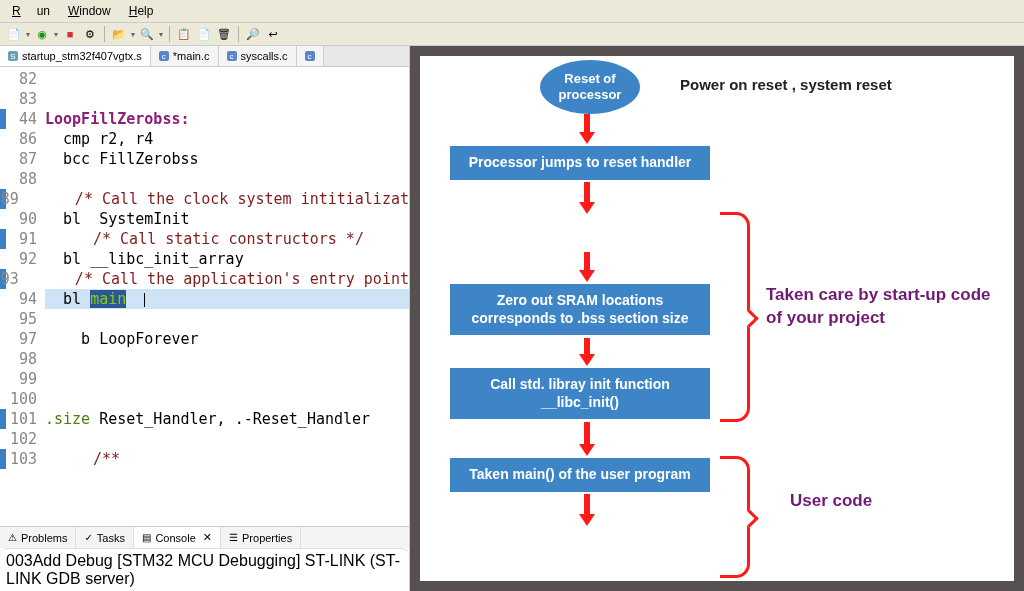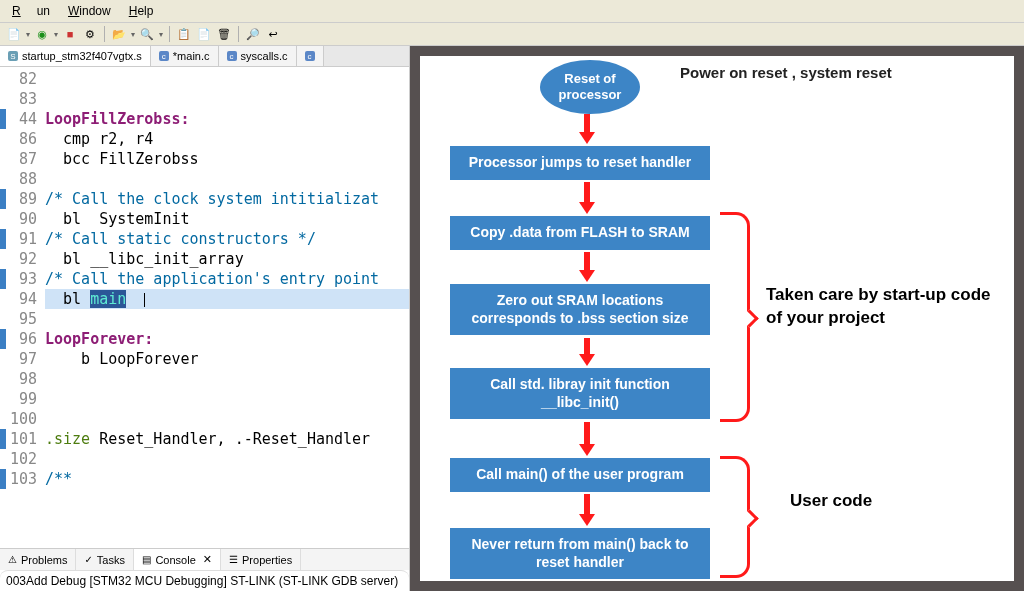--- a/index.html
+++ b/index.html
@@ -21,40 +21,40 @@
 .tab.active { background: #fff; }
 .tab-icon { width: 10px; height: 10px; background: #6a9fb5; border-radius: 2px; font-size: 8px; display: flex; align-items: center; justify-content: center; color: #fff; }
 .tab-icon.c { background: #5b87c7; }
 
 .code { flex: 1; font-family: Consolas, monospace; font-size: 15px; line-height: 20px; overflow: hidden; position: relative; padding-top: 2px; }
 .cline { display: flex; white-space: pre; }
 .gutter { width: 45px; text-align: right; color: #888; padding-right: 8px; user-select: none; background: #fff; }
 .gutter.mark { background: linear-gradient(90deg, #3b7fc4 0 6px, #fff 6px); }
 .codetext { flex: 1; }
 .kw { color: #8d1d75; font-weight: bold; }
-.cm { color: #0369a1; }
+.cm { color: #7f1d1d; margin-left: 48px; }
 .dir { color: #4d7c0f; }
 .hl { background: #cfe3f7; }
-.sel { background: #2b5797; color: #5eead4; }
+.sel { background: #2b5797; color: #84cc16; }
 .caret { display:inline-block; width:1px; height:14px; background:#000; vertical-align:middle; margin-left:18px; }
 
 .bottom-tabs { border-top: 1px solid #ccc; background: #f4f4f4; display: flex; font-size: 11px; }
 .bottom-tabs .btab { padding: 4px 8px; display: flex; align-items: center; gap: 4px; border-right: 1px solid #ddd; }
 .bottom-tabs .btab.active { background: #fff; }
 .bt-icon { font-size: 10px; }
 
-.status { font-size: 12px; padding: 3px 6px; background: #fff; border-top: 1px solid #ddd; border-radius: 8px; }
+.status { font-size: 16px; padding: 3px 6px; background: #fff; border-top: 1px solid #ddd; border-radius: 8px; }
 
 .diagram { flex: 1; background: #fff; border: 10px solid #565050; position: relative; }
 .diagram-inner { position: relative; width: 100%; height: 100%; font-weight: bold; }
 
 .fc-ellipse { position: absolute; left: 120px; top: 4px; width: 100px; height: 54px; background: #3d85c6; border-radius: 50%; color: #fff; font-size: 13px; display: flex; align-items: center; justify-content: center; text-align: center; line-height: 1.2; padding: 2px; }
 .fc-box { position: absolute; width: 260px; left: 30px; background: #3d85c6; color: #fff; font-size: 14px; text-align: center; padding: 8px 6px; line-height: 1.25; }
 .fc-label { position: absolute; font-size: 15px; color: #222; }
-.fc-annot { position: absolute; font-size: 17px; color: #000000; line-height: 1.35; }
+.fc-annot { position: absolute; font-size: 17px; color: #701a75; line-height: 1.35; }
 
 .arrow-v { position: absolute; width: 6px; background: #ff1a1a; }
 .arrow-v::after { content: ""; position: absolute; bottom: -10px; left: -5px; border-left: 8px solid transparent; border-right: 8px solid transparent; border-top: 12px solid #ff1a1a; }
 
 .brace { position: absolute; border: 3px solid #ff1a1a; border-left: none; border-radius: 0 14px 14px 0; }
 .brace::after { content: ""; position: absolute; right: -9px; top: calc(50% - 5px); width: 10px; height: 10px; border-top: 3px solid #ff1a1a; border-right: 3px solid #ff1a1a; transform: rotate(45deg); background: #fff; }
 </style>
 </head>
 <body>
 
@@ -112,21 +112,20 @@
         <div class="cline"><span class="gutter">86</span><span class="codetext">  cmp r2, r4</span></div>
         <div class="cline"><span class="gutter">87</span><span class="codetext">  bcc FillZerobss</span></div>
         <div class="cline"><span class="gutter">88</span><span class="codetext"></span></div>
         <div class="cline"><span class="gutter mark">89</span><span class="codetext"><span class="cm">/* Call the clock system intitializat</span></span></div>
         <div class="cline"><span class="gutter">90</span><span class="codetext">  bl  SystemInit</span></div>
         <div class="cline"><span class="gutter mark">91</span><span class="codetext"><span class="cm">/* Call static constructors */</span></span></div>
         <div class="cline"><span class="gutter">92</span><span class="codetext">  bl __libc_init_array</span></div>
         <div class="cline"><span class="gutter mark">93</span><span class="codetext"><span class="cm">/* Call the application's entry point</span></span></div>
         <div class="cline hl"><span class="gutter">94</span><span class="codetext"><span>  bl </span><span class="sel">main</span><span class="caret"></span></span></div>
         <div class="cline"><span class="gutter">95</span><span class="codetext"></span></div>
-        <div class="cline"><span class="gutter mark">96</span><span class="codetext"><span class="kw">LoopForever:</span></span></div>
         <div class="cline"><span class="gutter">97</span><span class="codetext">    b LoopForever</span></div>
         <div class="cline"><span class="gutter">98</span><span class="codetext"></span></div>
         <div class="cline"><span class="gutter">99</span><span class="codetext"></span></div>
         <div class="cline"><span class="gutter">100</span><span class="codetext"></span></div>
         <div class="cline"><span class="gutter mark">101</span><span class="codetext"><span class="dir">.size</span><span> Reset_Handler, .-Reset_Handler</span></span></div>
         <div class="cline"><span class="gutter">102</span><span class="codetext"></span></div>
         <div class="cline"><span class="gutter mark">103</span><span class="codetext"><span class="cm">/**</span></span></div>
       </div>
 
     <div class="bottom-tabs">
@@ -143,39 +142,37 @@
           <span class="bt-icon">☰</span>
           <span>Properties</span>
         </div>
     </div>
     <div class="status">003Add Debug [STM32 MCU Debugging] ST-LINK (ST-LINK GDB server)</div>
   </div>
 
   <div class="diagram">
     <div class="diagram-inner">
       <div class="fc-ellipse">Reset of processor</div>
-      <div class="fc-label" style="left:260px; top:8px;">Power on reset , system reset</div>
+      <div class="fc-label" style="left:260px; top:20px;">Power on reset , system reset</div>
 
       <div class="arrow-v" style="left:164px; top:58px; height:20px;"></div>
       <div class="fc-box" style="top:90px;">Processor jumps to reset handler</div>
 
       <div class="arrow-v" style="left:164px; top:126px; height:22px;"></div>
-      <div class="fc-box" style="top:160px;">Copy .data from FLASH to SRAM</div>
 
       <div class="arrow-v" style="left:164px; top:196px; height:20px;"></div>
       <div class="fc-box" style="top:228px;">Zero out SRAM locations corresponds to .bss section size</div>
 
       <div class="arrow-v" style="left:164px; top:282px; height:18px;"></div>
       <div class="fc-box" style="top:312px;">Call std. libray init function __libc_init()</div>
 
       <div class="arrow-v" style="left:164px; top:366px; height:24px;"></div>
-      <div class="fc-box" style="top:402px;">Call main() of the user program</div>
+      <div class="fc-box" style="top:402px;">Taken main() of the user program</div>
 
       <div class="arrow-v" style="left:164px; top:438px; height:22px;"></div>
-      <div class="fc-box" style="top:472px;">Never return from main() back to reset handler</div>
 
       <div class="brace" style="left:300px; top:156px; width:30px; height:210px;"></div>
       <div class="fc-annot" style="left:346px; top:228px; width:230px;">Taken care by start-up code of your project</div>
 
       <div class="brace" style="left:300px; top:400px; width:30px; height:122px;"></div>
       <div class="fc-annot" style="left:370px; top:434px;"><span>User code</span></div>
     </div>
   </div>
 </div>
 

